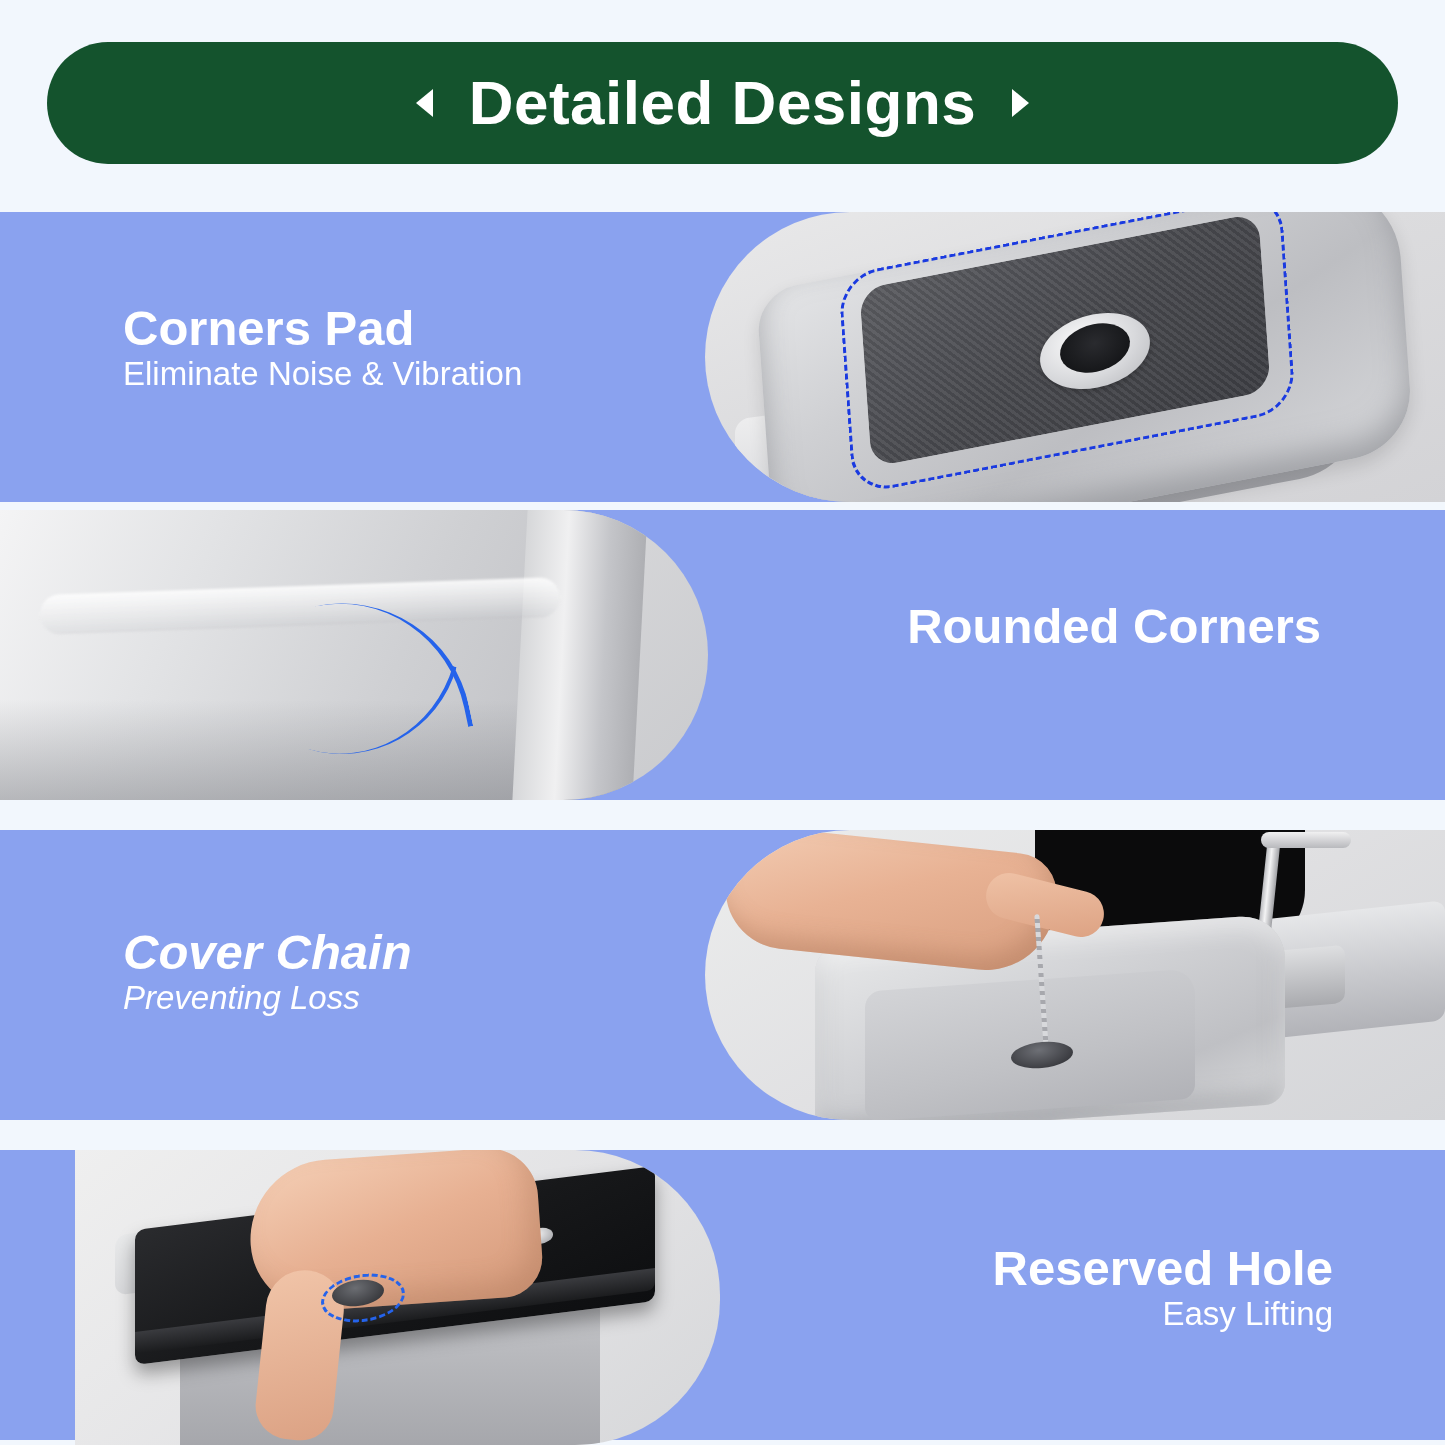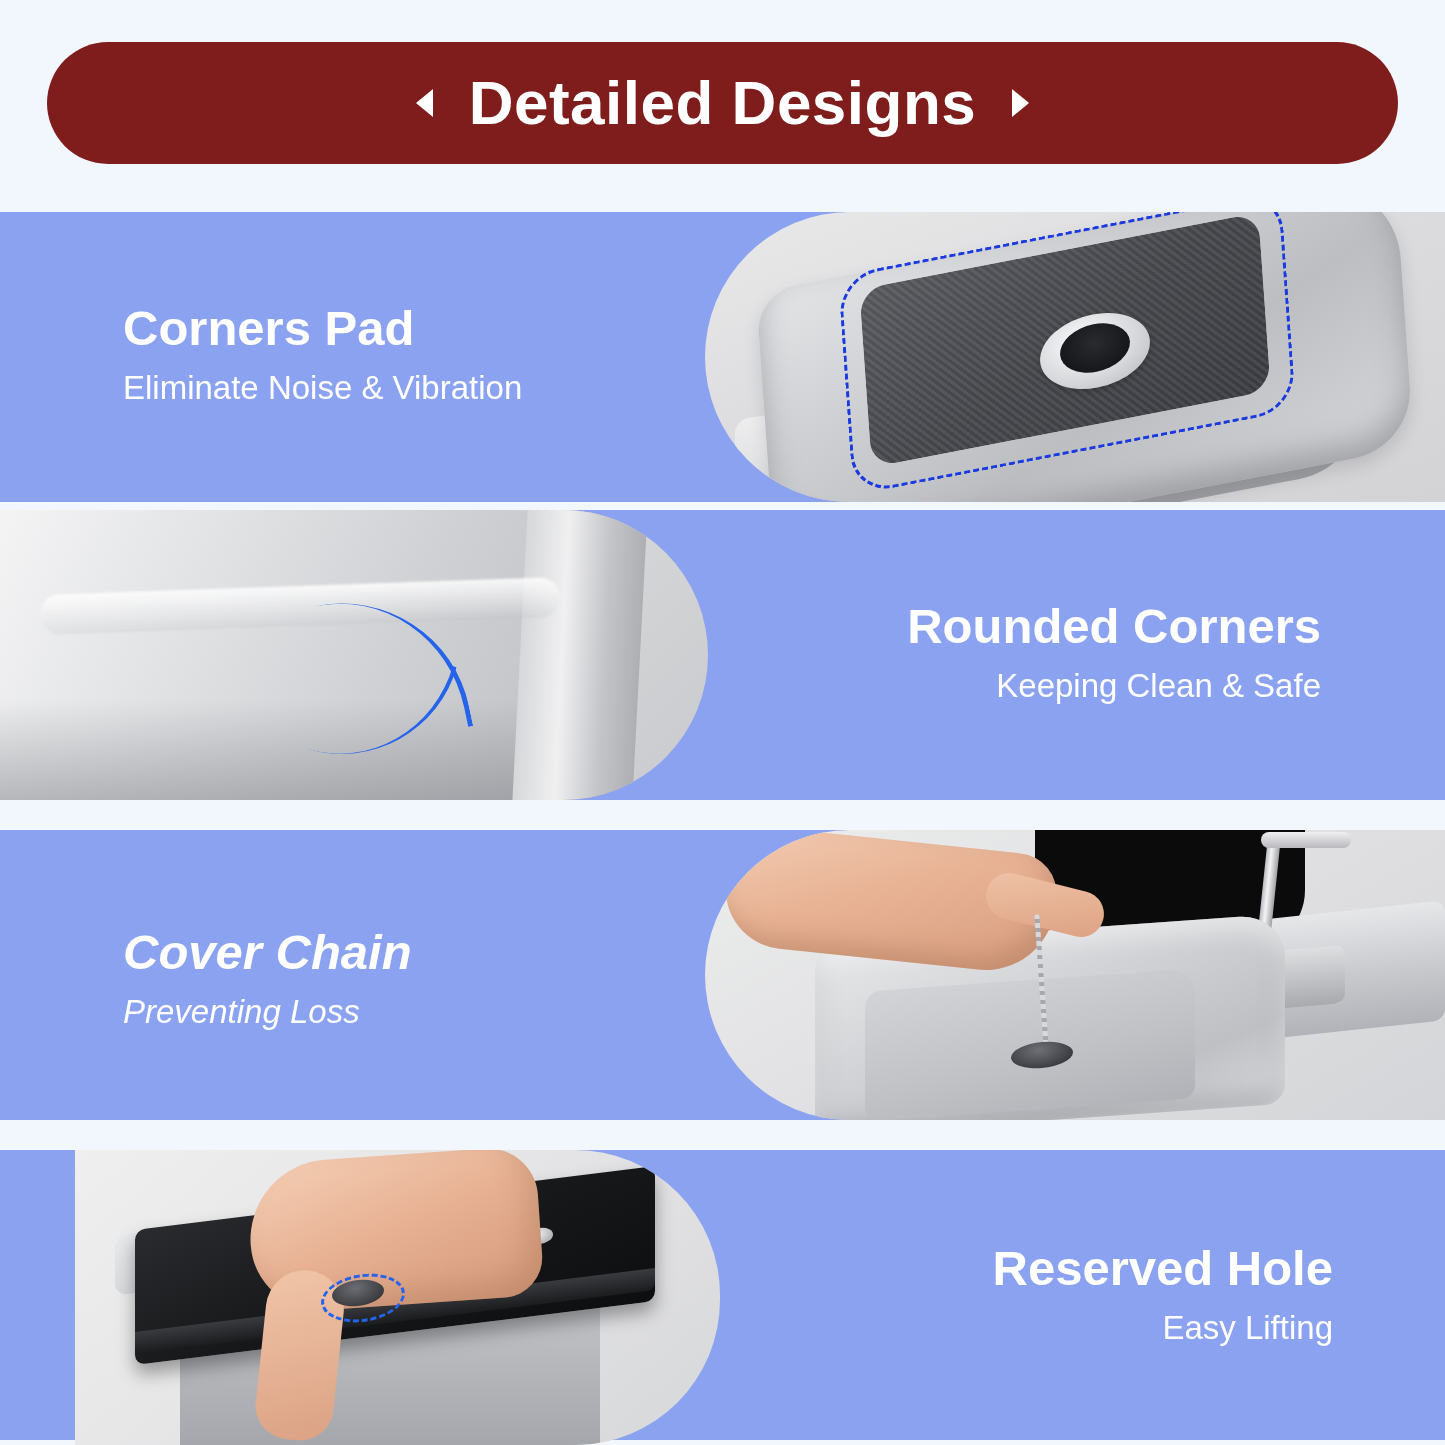--- a/index.html
+++ b/index.html
@@ -15,21 +15,21 @@
     position: relative;
   }
 
   
   .header {
     position: absolute;
     left: 47px;
     top: 42px;
     width: 1351px;
     height: 122px;
-    background: #7f1d1d;
+    background: #14532d;
     border-radius: 61px;
     display: flex;
     align-items: center;
     justify-content: center;
     gap: 36px;
   }
   .header-title {
     color: #ffffff;
     font-size: 62px;
     font-weight: bold;
@@ -73,21 +73,20 @@
   .txt .title {
     font-size: 49px;
     font-weight: bold;
     line-height: 1.1;
     white-space: nowrap;
   }
   .txt .sub {
     font-size: 33px;
     font-weight: normal;
     line-height: 1.1;
-    margin-top: 14px;
     white-space: nowrap;
   }
   .txt.right { text-align: right; }
 
   
   .photo {
     position: absolute;
     top: 0;
     height: 290px;
     overflow: hidden;
@@ -440,21 +439,20 @@
       <div class="corner-shadow"></div>
       <div class="corner-vert"></div>
       <div class="corner-ridge"></div>
       <div class="corner-arc"></div>
       <div class="corner-arc2"></div>
     </div>
   </div>
 
   <div class="txt right">
     <div class="title">Rounded Corners</div>
-    <div class="sub">Keeping Clean &amp; Safe</div>
   </div>
 </div>
 
 <div class="row" id="row3">
   <div class="row-bg bg-left"></div>
 
   <div class="photo">
     <div class="photo-inner">
       <div class="r3-dark"></div>
       <div class="r3-rim"></div>

